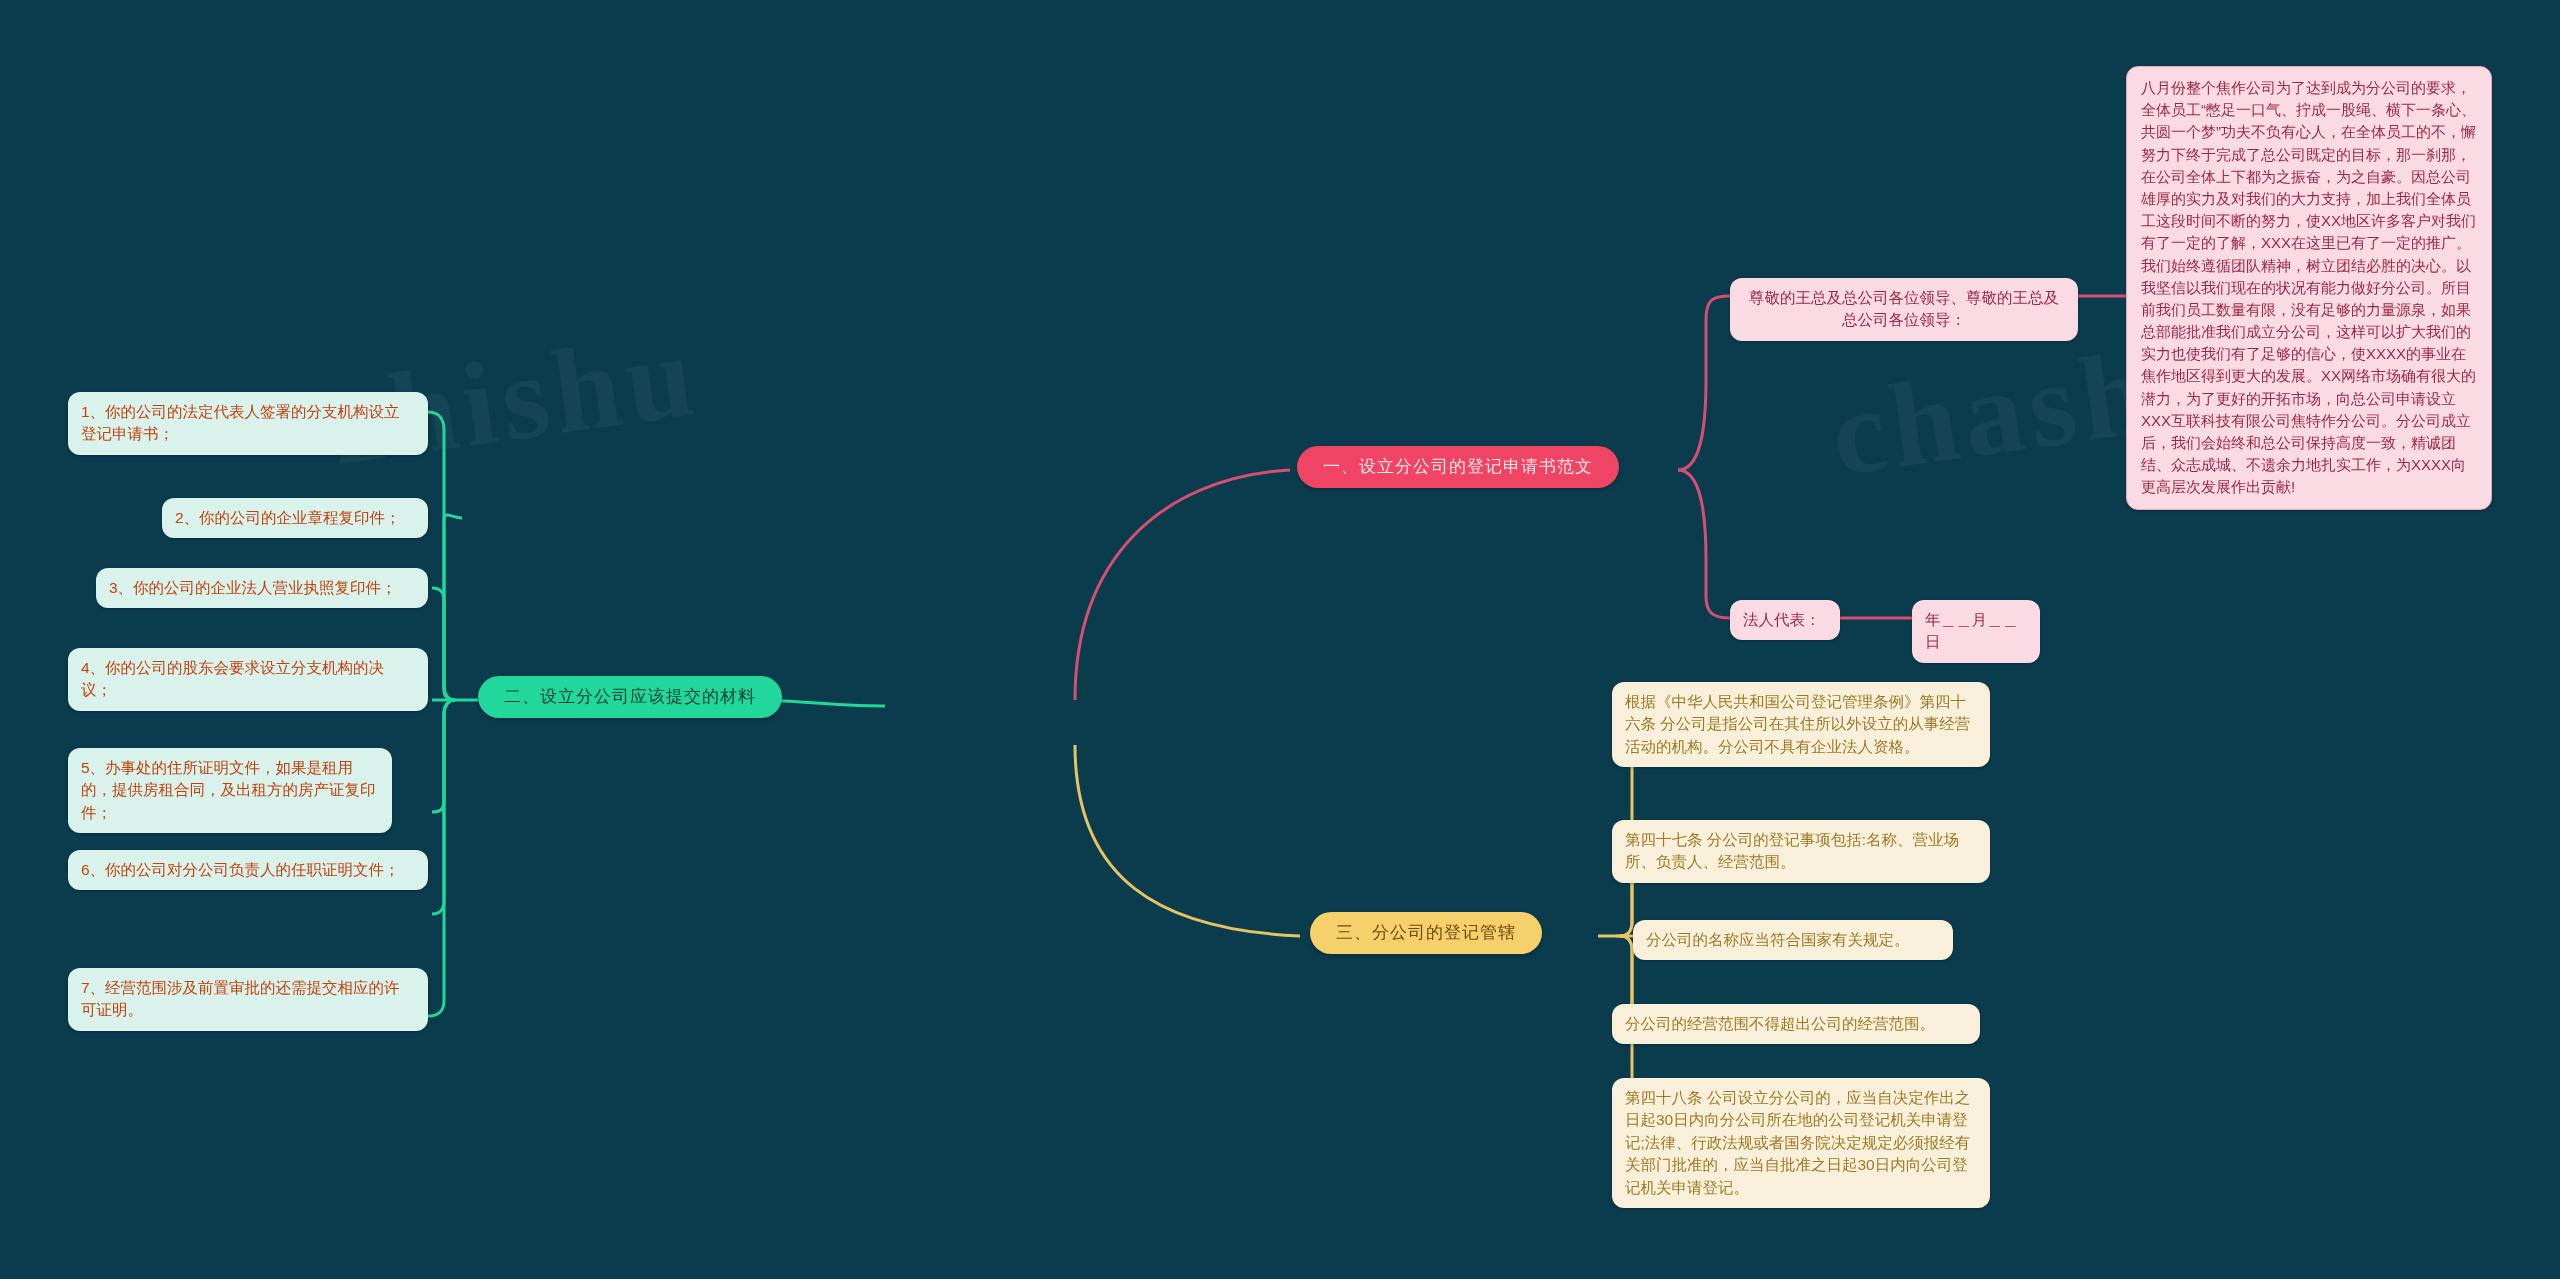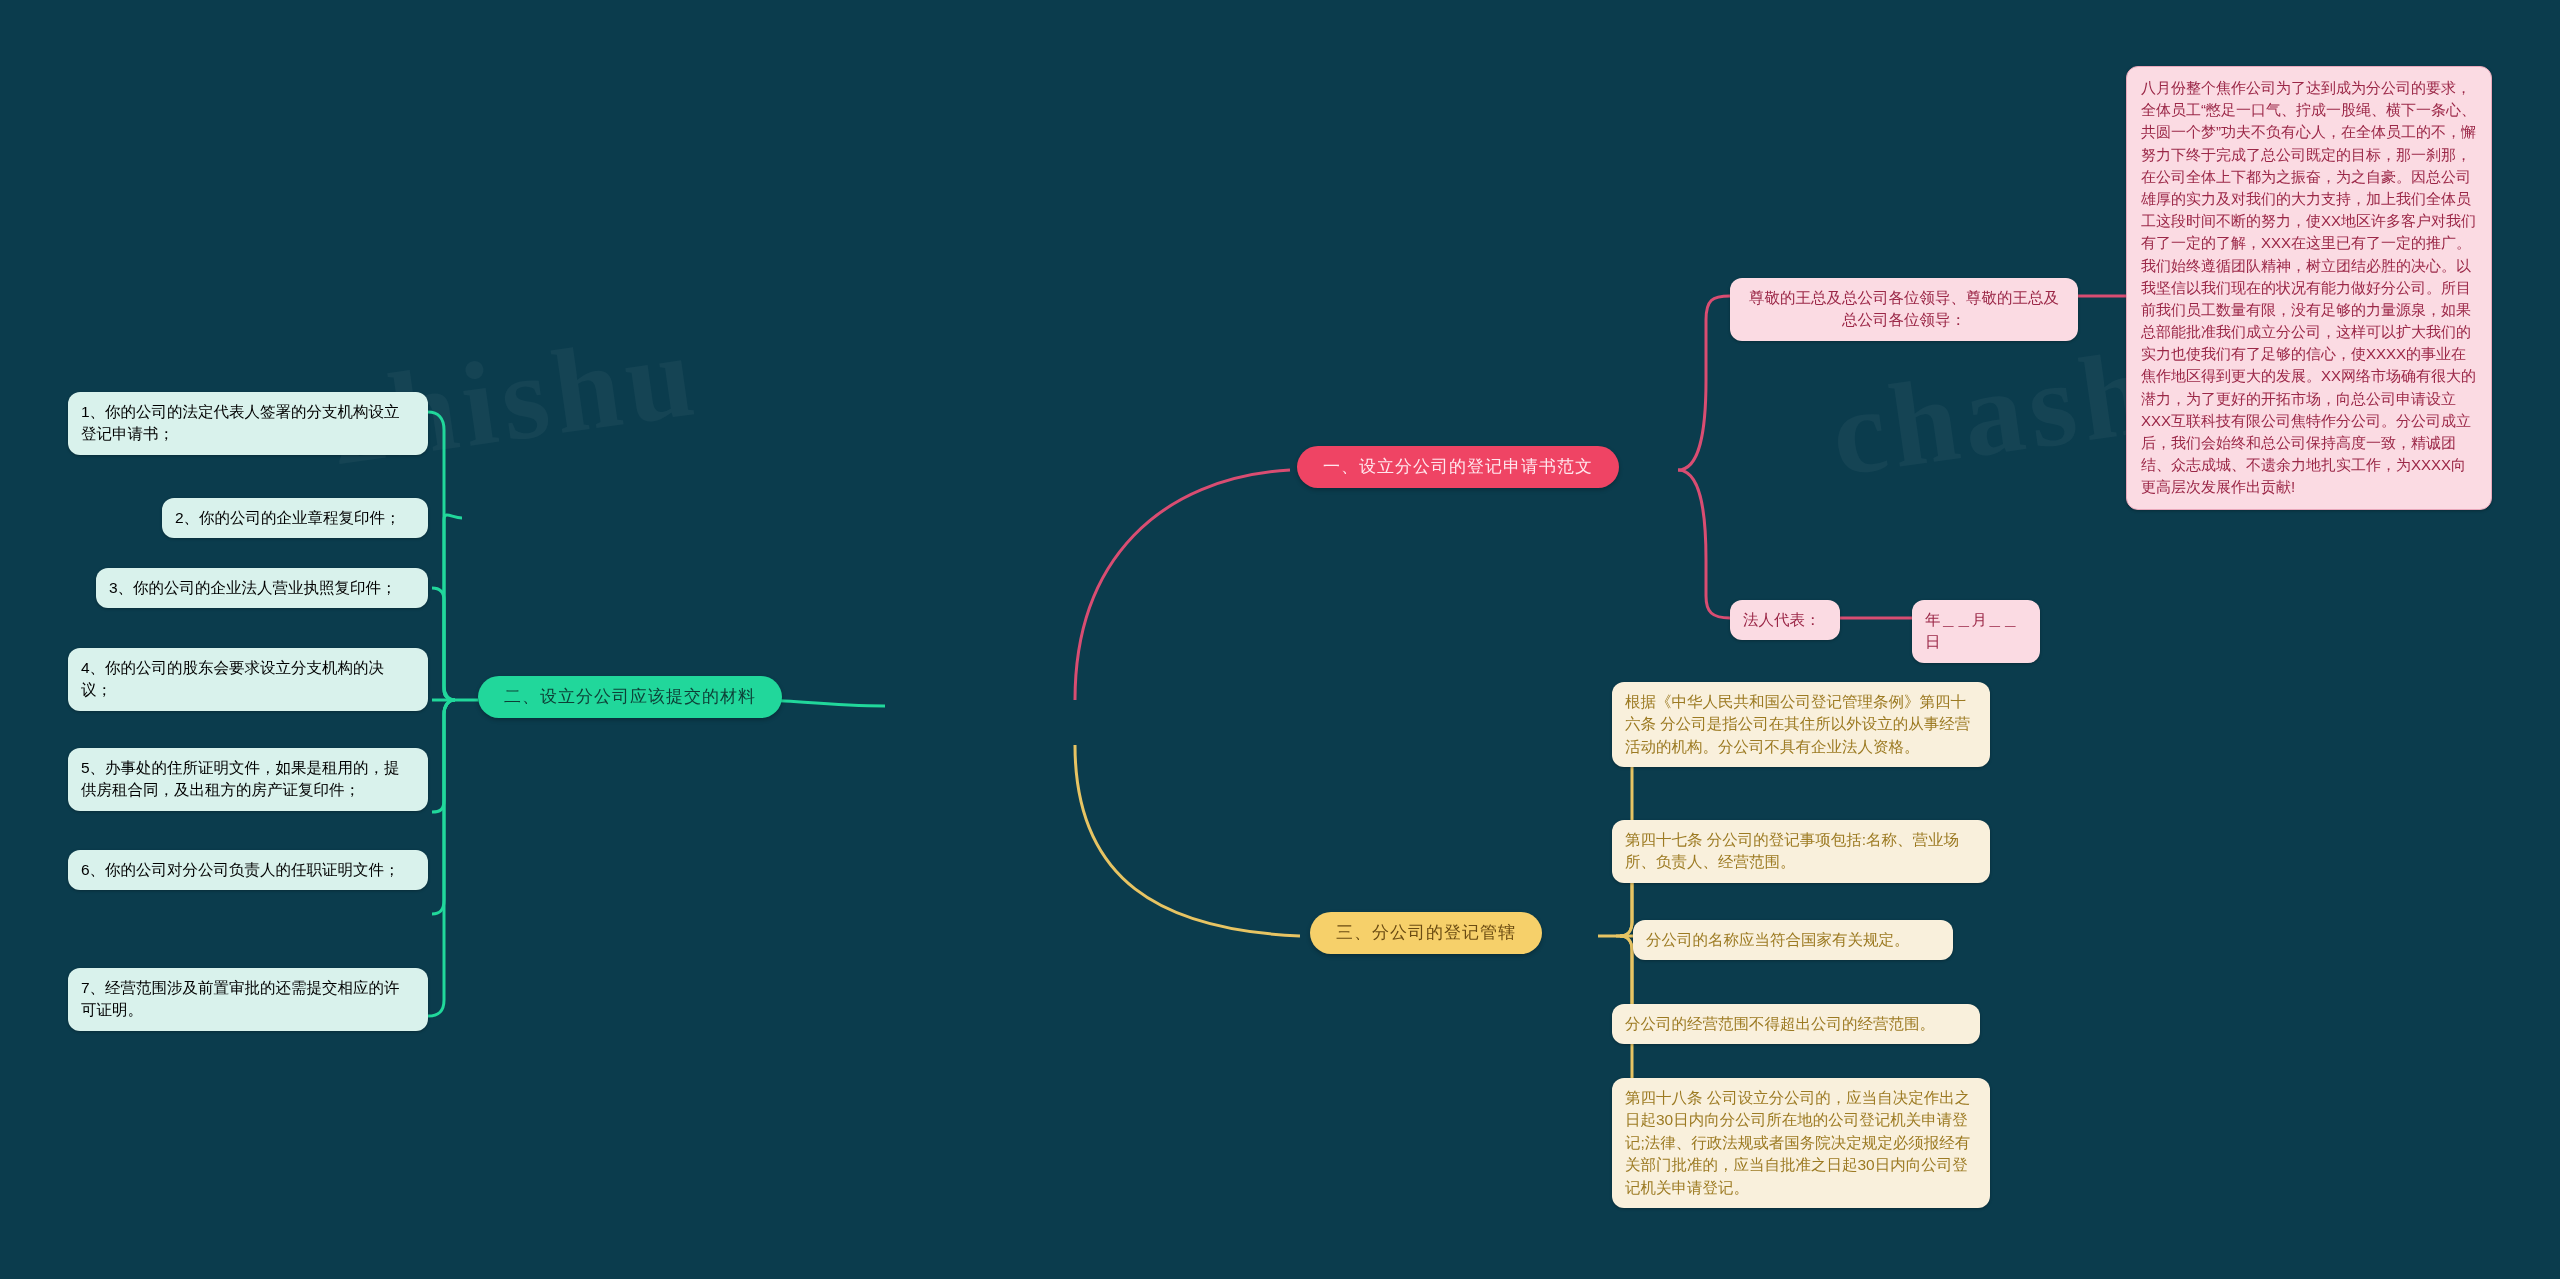--- a/index.html
+++ b/index.html
@@ -37,21 +37,21 @@
   .branch.yellow{background:#f6d06a;color:#6a4b12;}
 
   
   .leaf{
     border-radius:12px;
     padding:9px 13px;
     font-size:15.5px;line-height:1.45;
     box-shadow:0 1px 3px rgba(0,0,0,.28);
     box-sizing:border-box;
   }
-  .leaf.green{background:#d9f2ec;color:#000000;}
+  .leaf.green{background:#d9f2ec;color:#c2410c;}
   .leaf.pink{background:#fbdbe3;color:#9b2747;}
   .leaf.cream{background:#f9f0dc;color:#9c7a22;}
   .leaf.essay{
     background:#fbdbe3;color:#9b2747;
     font-size:15px;line-height:1.48;
     border:1.5px solid #e8a8bb;
     padding:10px 14px;
   }
 
   
@@ -115,21 +115,21 @@
   <div class="node branch green" style="left:478px;top:676px;">二、设立分公司应该提交的材料</div>
 
   <div class="node leaf green" style="left:68px;top:392px;width:360px;">1、你的公司的法定代表人签署的分支机构设立登记申请书；</div>
 
   <div class="node leaf green" style="left:162px;top:498px;width:266px;">2、你的公司的企业章程复印件；</div>
 
   <div class="node leaf green" style="left:96px;top:568px;width:332px;">3、你的公司的企业法人营业执照复印件；</div>
 
   <div class="node leaf green" style="left:68px;top:648px;width:360px;">4、你的公司的股东会要求设立分支机构的决议；</div>
 
-  <div class="node leaf green" style="left:68px;top:748px;width:360px;">5、办事处的住所证明文件，如果是租用的，提供房租合同，及出租方的房产证复印件；</div>
+  <div class="node leaf green" style="left:68px;top:748px;width:324px;">5、办事处的住所证明文件，如果是租用的，提供房租合同，及出租方的房产证复印件；</div>
 
   <div class="node leaf green" style="left:68px;top:850px;width:360px;">6、你的公司对分公司负责人的任职证明文件；</div>
 
   <div class="node leaf green" style="left:68px;top:968px;width:360px;">7、经营范围涉及前置审批的还需提交相应的许可证明。</div>
 
   <div class="node branch yellow" style="left:1310px;top:912px;">三、分公司的登记管辖</div>
 
   <div class="node leaf cream" style="left:1612px;top:682px;width:378px;">根据《中华人民共和国公司登记管理条例》第四十六条 分公司是指公司在其住所以外设立的从事经营活动的机构。分公司不具有企业法人资格。</div>
 
   <div class="node leaf cream" style="left:1612px;top:820px;width:378px;">第四十七条 分公司的登记事项包括:名称、营业场所、负责人、经营范围。</div>

